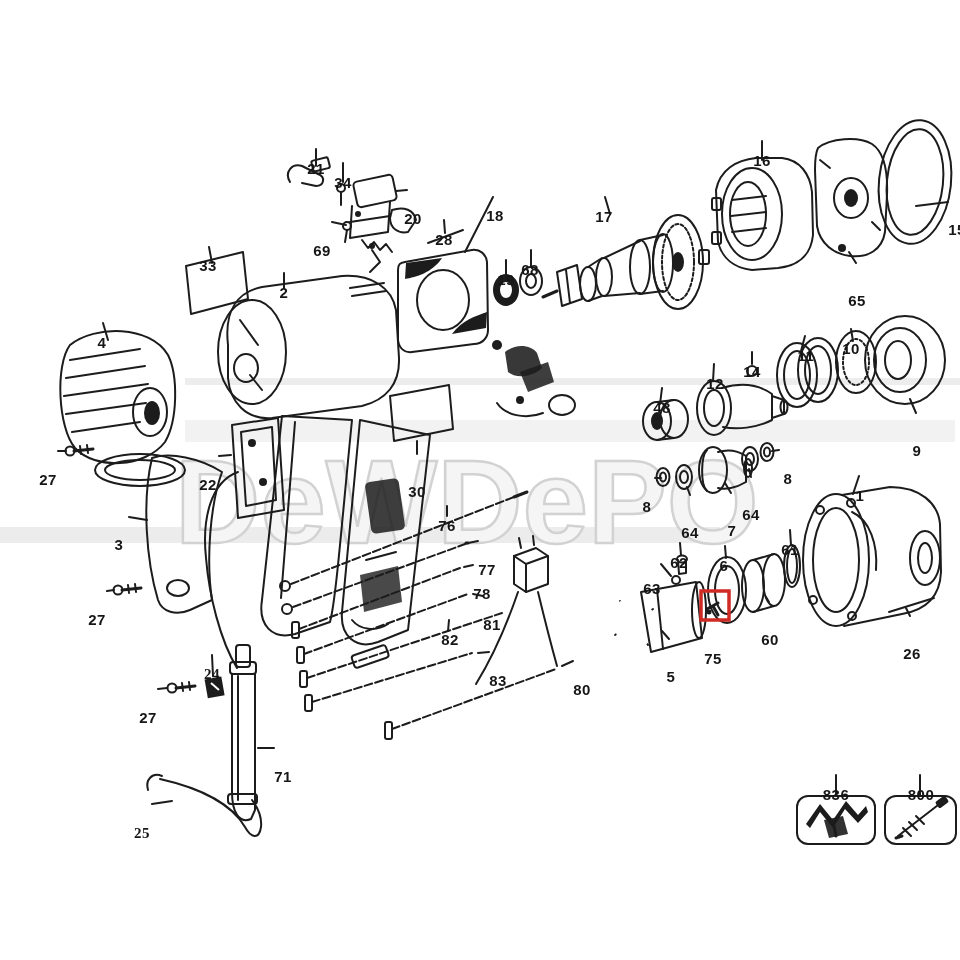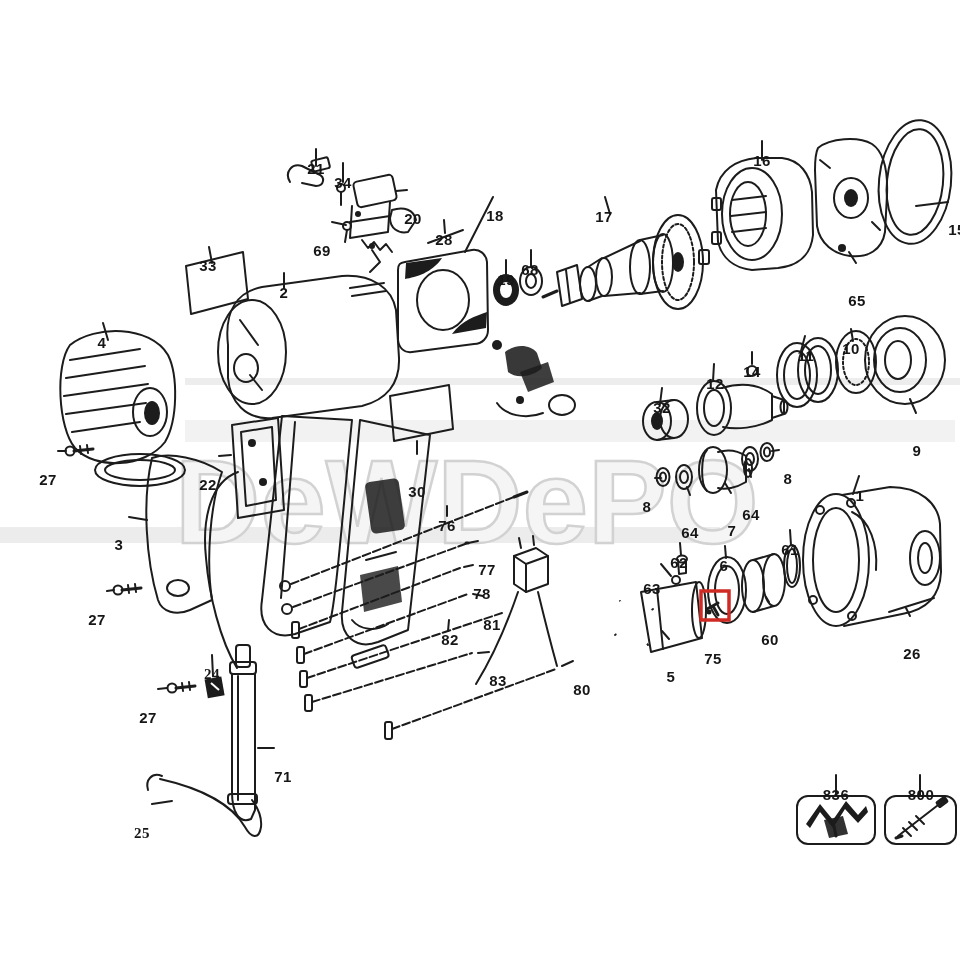--- a/index.html
+++ b/index.html
@@ -424,21 +424,21 @@
       <div class="part-label" style="left: 212px; top: 646px; font-family: Liberation Serif, serif;">24</div>
       <div class="part-label" style="left: 283px; top: 748px;">71</div>
       <div class="part-label" style="left: 142px; top: 805px; font-family: Liberation Serif, serif;">25</div>
       <div class="part-label" style="left: 447px; top: 497px;">76</div>
       <div class="part-label" style="left: 487px; top: 541px;">77</div>
       <div class="part-label" style="left: 482px; top: 565px;">78</div>
       <div class="part-label" style="left: 492px; top: 596px;">81</div>
       <div class="part-label" style="left: 450px; top: 611px;">82</div>
       <div class="part-label" style="left: 498px; top: 652px;">83</div>
       <div class="part-label" style="left: 582px; top: 661px;">80</div>
-      <div class="part-label" style="left: 662px; top: 379px;">32</div>
+      <div class="part-label" style="left: 662px; top: 379px;">48</div>
       <div class="part-label" style="left: 715px; top: 355px; text-align: right;">12</div>
       <div class="part-label" style="left: 752px; top: 343px;">14</div>
       <div class="part-label" style="left: 806px; top: 327px;">11</div>
       <div class="part-label" style="left: 851px; top: 320px;">10</div>
       <div class="part-label" style="left: 917px; top: 422px;">9</div>
       <div class="part-label" style="left: 647px; top: 478px;">8</div>
       <div class="part-label" style="left: 690px; top: 504px;">64</div>
       <div class="part-label" style="left: 732px; top: 502px;">7</div>
       <div class="part-label" style="left: 751px; top: 486px;">64</div>
       <div class="part-label" style="left: 788px; top: 450px;">8</div>

